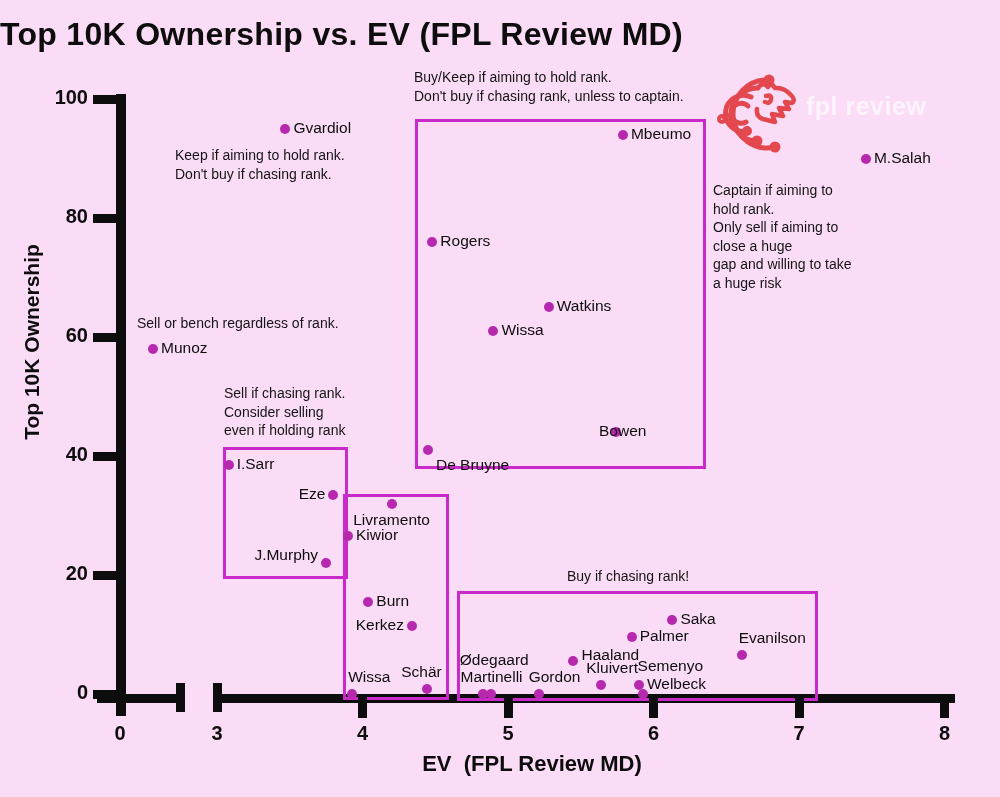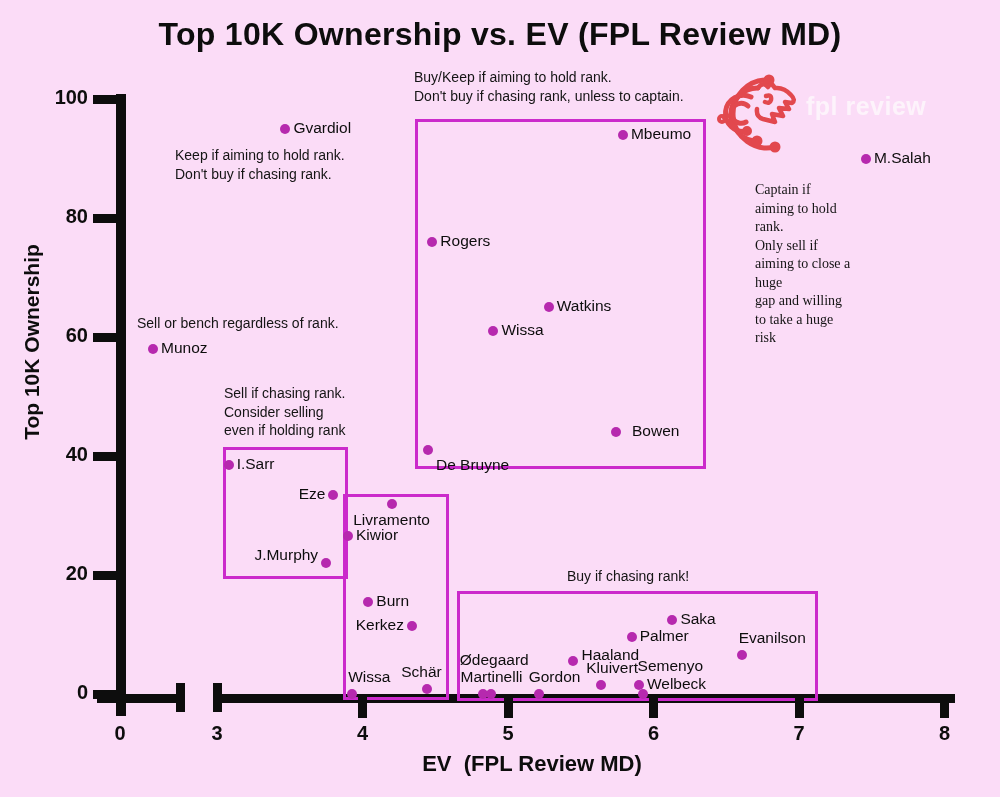--- a/index.html
+++ b/index.html
@@ -2,21 +2,21 @@
 <html><head>
 <meta charset="utf-8">
 <style>
   html,body{margin:0;padding:0;}
   .stage{
     position:relative;width:1000px;height:797px;overflow:hidden;
     background:#fbdcf7;
     font-family:"Liberation Sans",sans-serif;color:#0d0d0d;
   }
   .title{
-    position:absolute;top:16px;left:0;width:100%;text-align:center;
+    position:absolute;top:16px;left:0;width:100%;text-align:left;
     font-size:32px;font-weight:bold;letter-spacing:.3px;white-space:nowrap;
   }
   .axisbar{position:absolute;background:#0d0d0d;}
   .ylabel{
     position:absolute;left:32px;top:342px;transform:translate(-50%,-50%) rotate(-90deg);
     font-size:21px;font-weight:bold;white-space:nowrap;
   }
   .xlabel{
     position:absolute;left:332px;top:751px;width:400px;text-align:center;
     font-size:22px;font-weight:bold;white-space:pre;
@@ -73,21 +73,21 @@
 
   <div style="position:absolute;left:0;top:0;width:852px;height:797px;">
       <div class="gbox" style="left: 415px; top: 119px; width: 285px; height: 344px; border-color: rgb(203, 42, 203);"></div>
       <div class="gbox" style="left: 223px; top: 447px; width: 119px; height: 126px; border-color: rgb(203, 42, 203);"></div>
       <div class="gbox" style="left: 343px; top: 494px; width: 100px; height: 200px; border-color: rgb(203, 42, 203);"></div>
       <div class="gbox" style="left: 457px; top: 591px; width: 355px; height: 104px; border-color: rgb(203, 42, 203);"></div>
       <div class="anno" style="left: 414px; top: 68px;">Buy/Keep if aiming to hold rank.
 Don't buy if chasing rank, unless to captain.</div>
       <div class="anno" style="left: 175px; top: 146px;">Keep if aiming to hold rank.
 Don't buy if chasing rank.</div>
-      <div class="anno" style="left: 755px; top: 181px; font-family: Liberation Serif, serif;">Captain if aiming to hold rank.
+      <div class="anno" style="left: 713px; top: 181px;">Captain if aiming to hold rank.
 Only sell if  aiming to close a huge
 gap and willing to take a huge risk</div>
       <div class="anno" style="left: 137px; top: 314px;">Sell or bench regardless of rank.</div>
       <div class="anno" style="left: 224px; top: 384px;">Sell if chasing rank.
 Consider selling
 even if holding rank</div>
       <div class="anno" style="left: 567px; top: 567px;">Buy if chasing rank!</div>
       <div class="dot" style="left: 285.385px; top: 128.75px; background: rgb(182, 41, 174);"></div>
       <div class="plabel" style="left: 293.385px; top: 128.75px; transform: translateY(-55%);">Gvardiol</div>
       <div class="dot" style="left: 622.945px; top: 134.7px; background: rgb(182, 41, 174);"></div>
@@ -96,21 +96,21 @@
       <div class="plabel" style="left: 873.93px; top: 158.5px; transform: translateY(-55%);">M.Salah</div>
       <div class="dot" style="left: 432.34px; top: 241.8px; background: rgb(182, 41, 174);"></div>
       <div class="plabel" style="left: 440.34px; top: 241.8px; transform: translateY(-55%);">Rogers</div>
       <div class="dot" style="left: 548.74px; top: 307.25px; background: rgb(182, 41, 174);"></div>
       <div class="plabel" style="left: 556.74px; top: 307.25px; transform: translateY(-55%);">Watkins</div>
       <div class="dot" style="left: 493.45px; top: 331.05px; background: rgb(182, 41, 174);"></div>
       <div class="plabel" style="left: 501.45px; top: 331.05px; transform: translateY(-55%);">Wissa</div>
       <div class="dot" style="left: 153px; top: 348.9px; background: rgb(182, 41, 174);"></div>
       <div class="plabel" style="left: 161px; top: 348.9px; transform: translateY(-55%);">Munoz</div>
       <div class="dot" style="left: 615.67px; top: 432.2px; background: rgb(182, 41, 174);"></div>
-      <div class="plabel" style="left: 632px; top: 432.2px; transform: translateY(-55%); text-align: center;">Bowen</div>
+      <div class="plabel" style="left: 599px; top: 432.2px; transform: translateY(-55%); text-align: center;">Bowen</div>
       <div class="dot" style="left: 427.975px; top: 450.05px; background: rgb(182, 41, 174);"></div>
       <div class="plabel" style="left: 435.975px; top: 450.05px; transform: translateY(-55%); margin-top: 16px;">De Bruyne</div>
       <div class="dot" style="left: 228.64px; top: 464.925px; background: rgb(182, 41, 174);"></div>
       <div class="plabel" style="left: 236.64px; top: 464.925px; transform: translateY(-55%);">I.Sarr</div>
       <div class="dot" style="left: 333.4px; top: 494.675px; background: rgb(182, 41, 174);"></div>
       <div class="plabel" style="left: 325.4px; top: 494.675px; transform: translate(-100%, -55%);">Eze</div>
       <div class="dot" style="left: 391.6px; top: 503.6px; background: rgb(182, 41, 174);"></div>
       <div class="plabel" style="left: 391.6px; top: 510.6px; transform: translate(-50%, 0px);">Livramento</div>
       <div class="dot" style="left: 347.95px; top: 536.325px; background: rgb(182, 41, 174);"></div>
       <div class="plabel" style="left: 355.95px; top: 536.325px; transform: translateY(-55%);">Kiwior</div>

